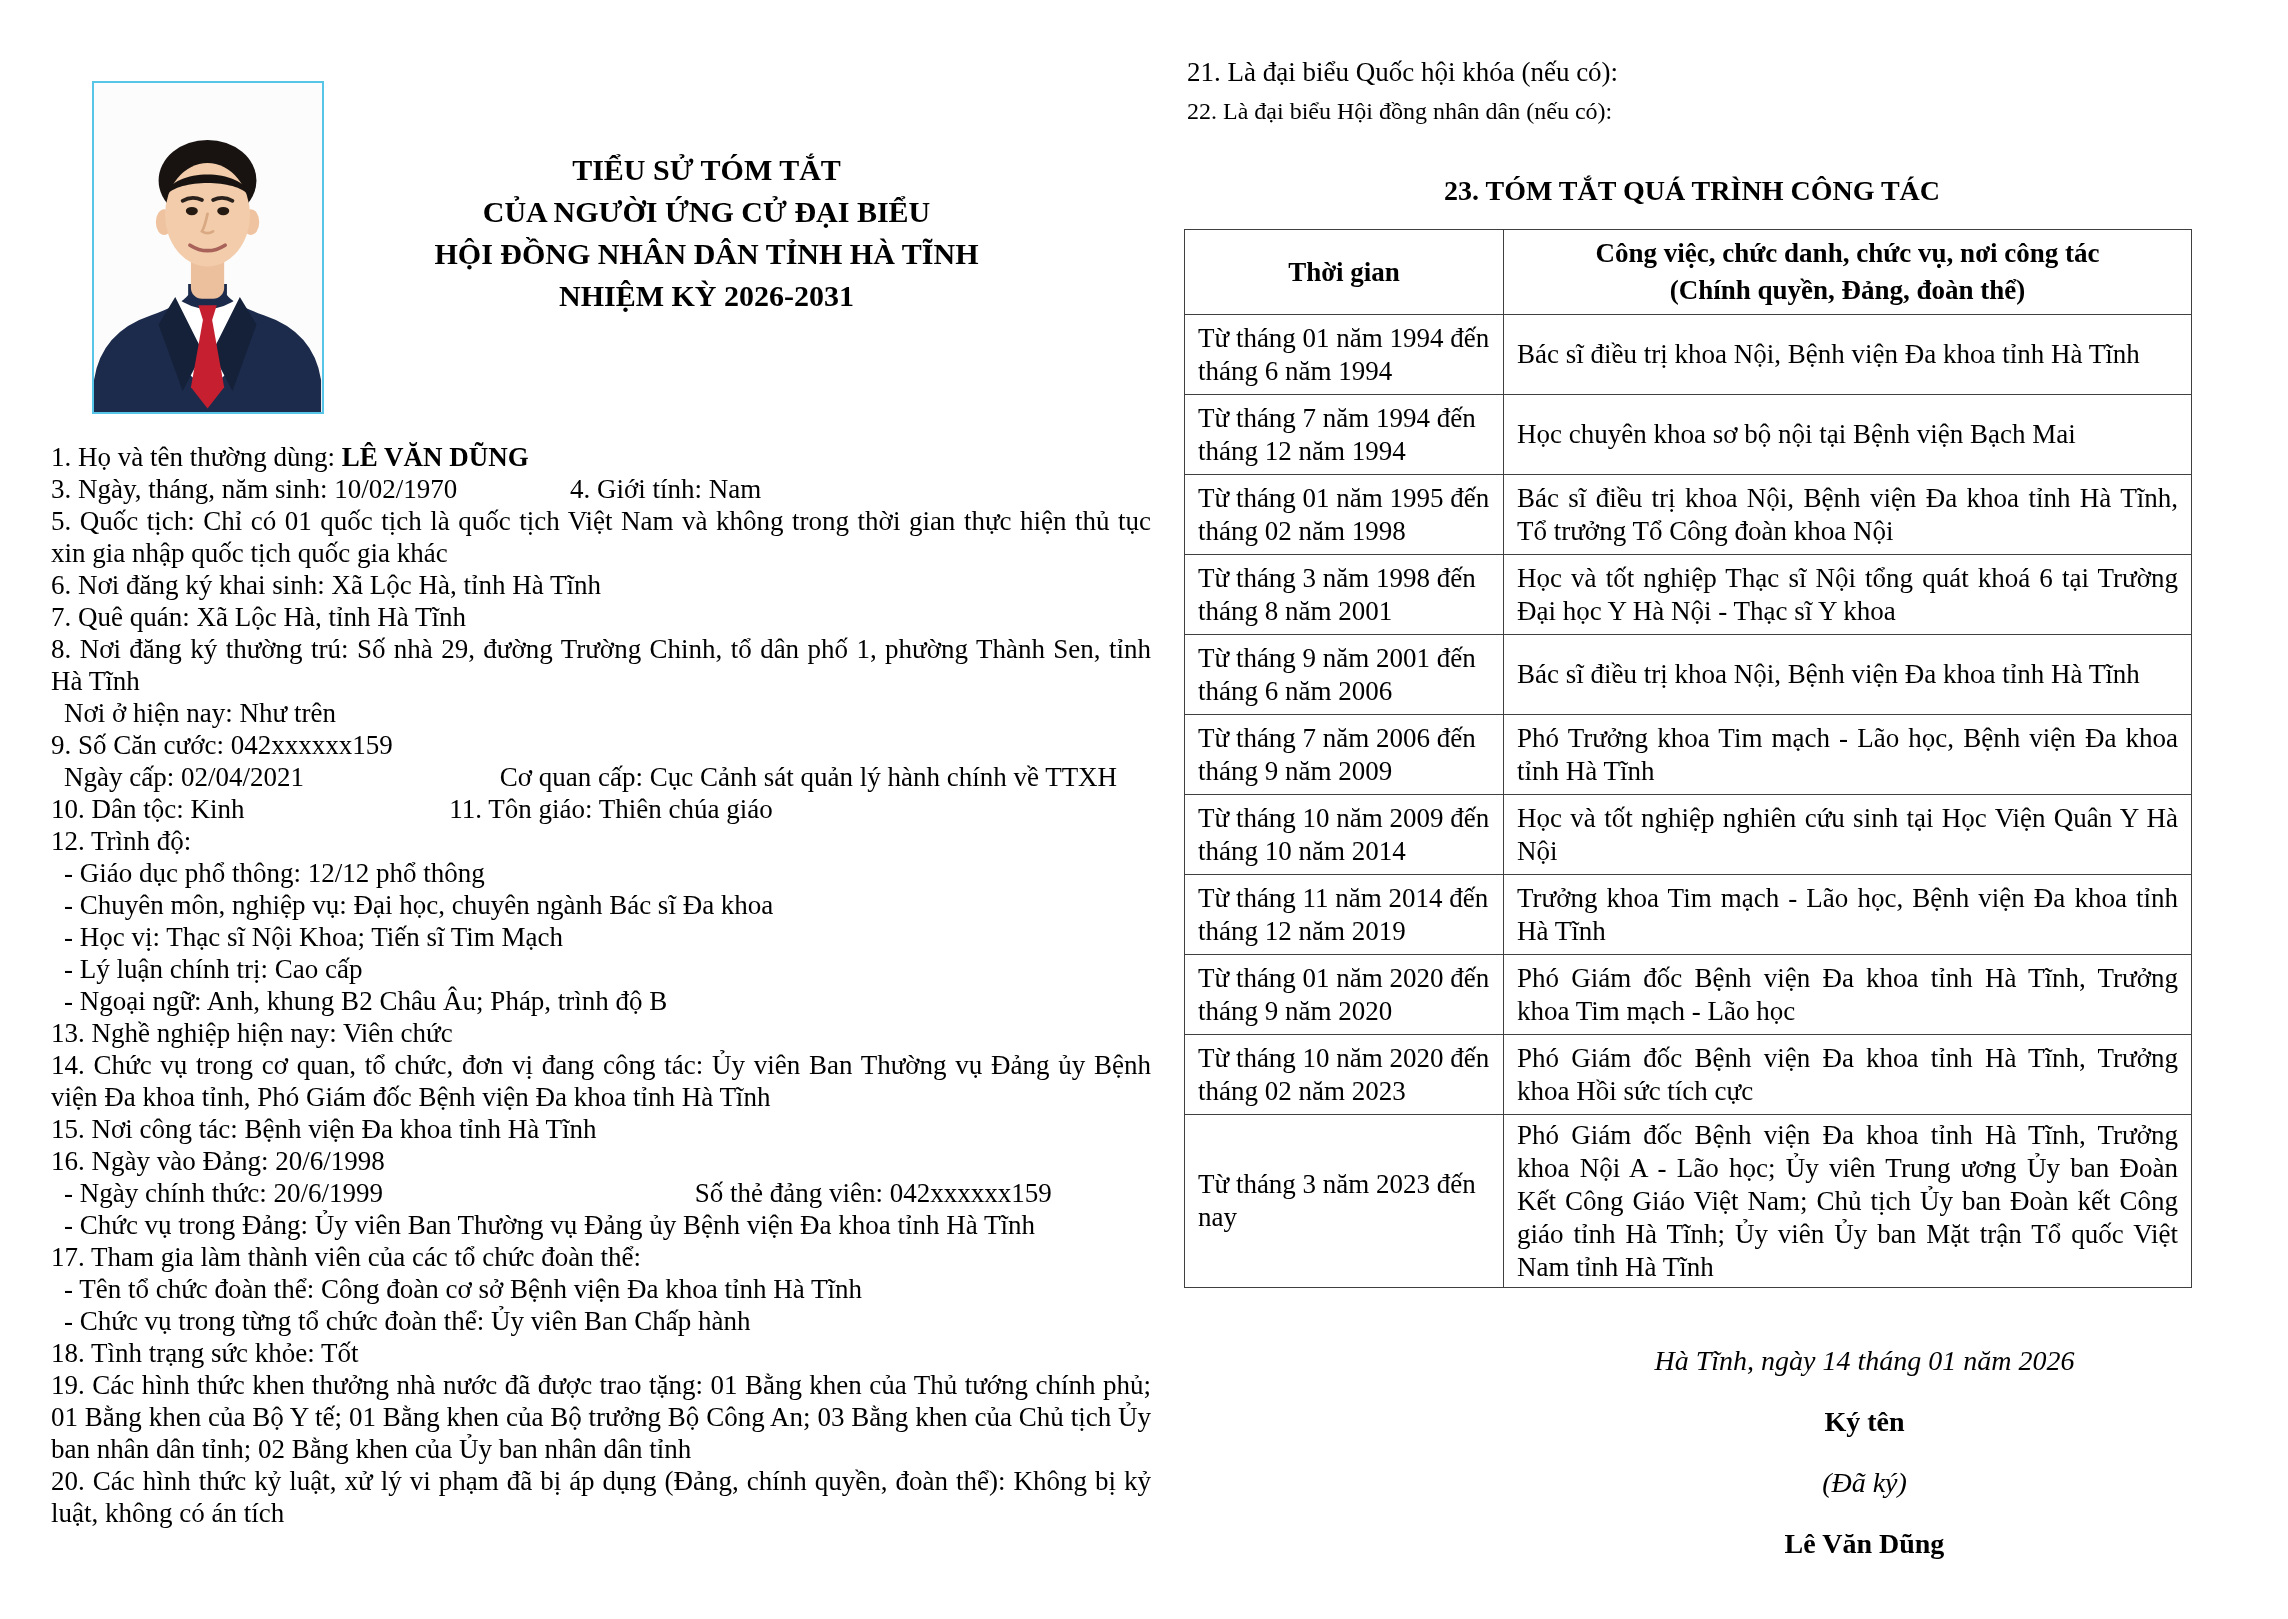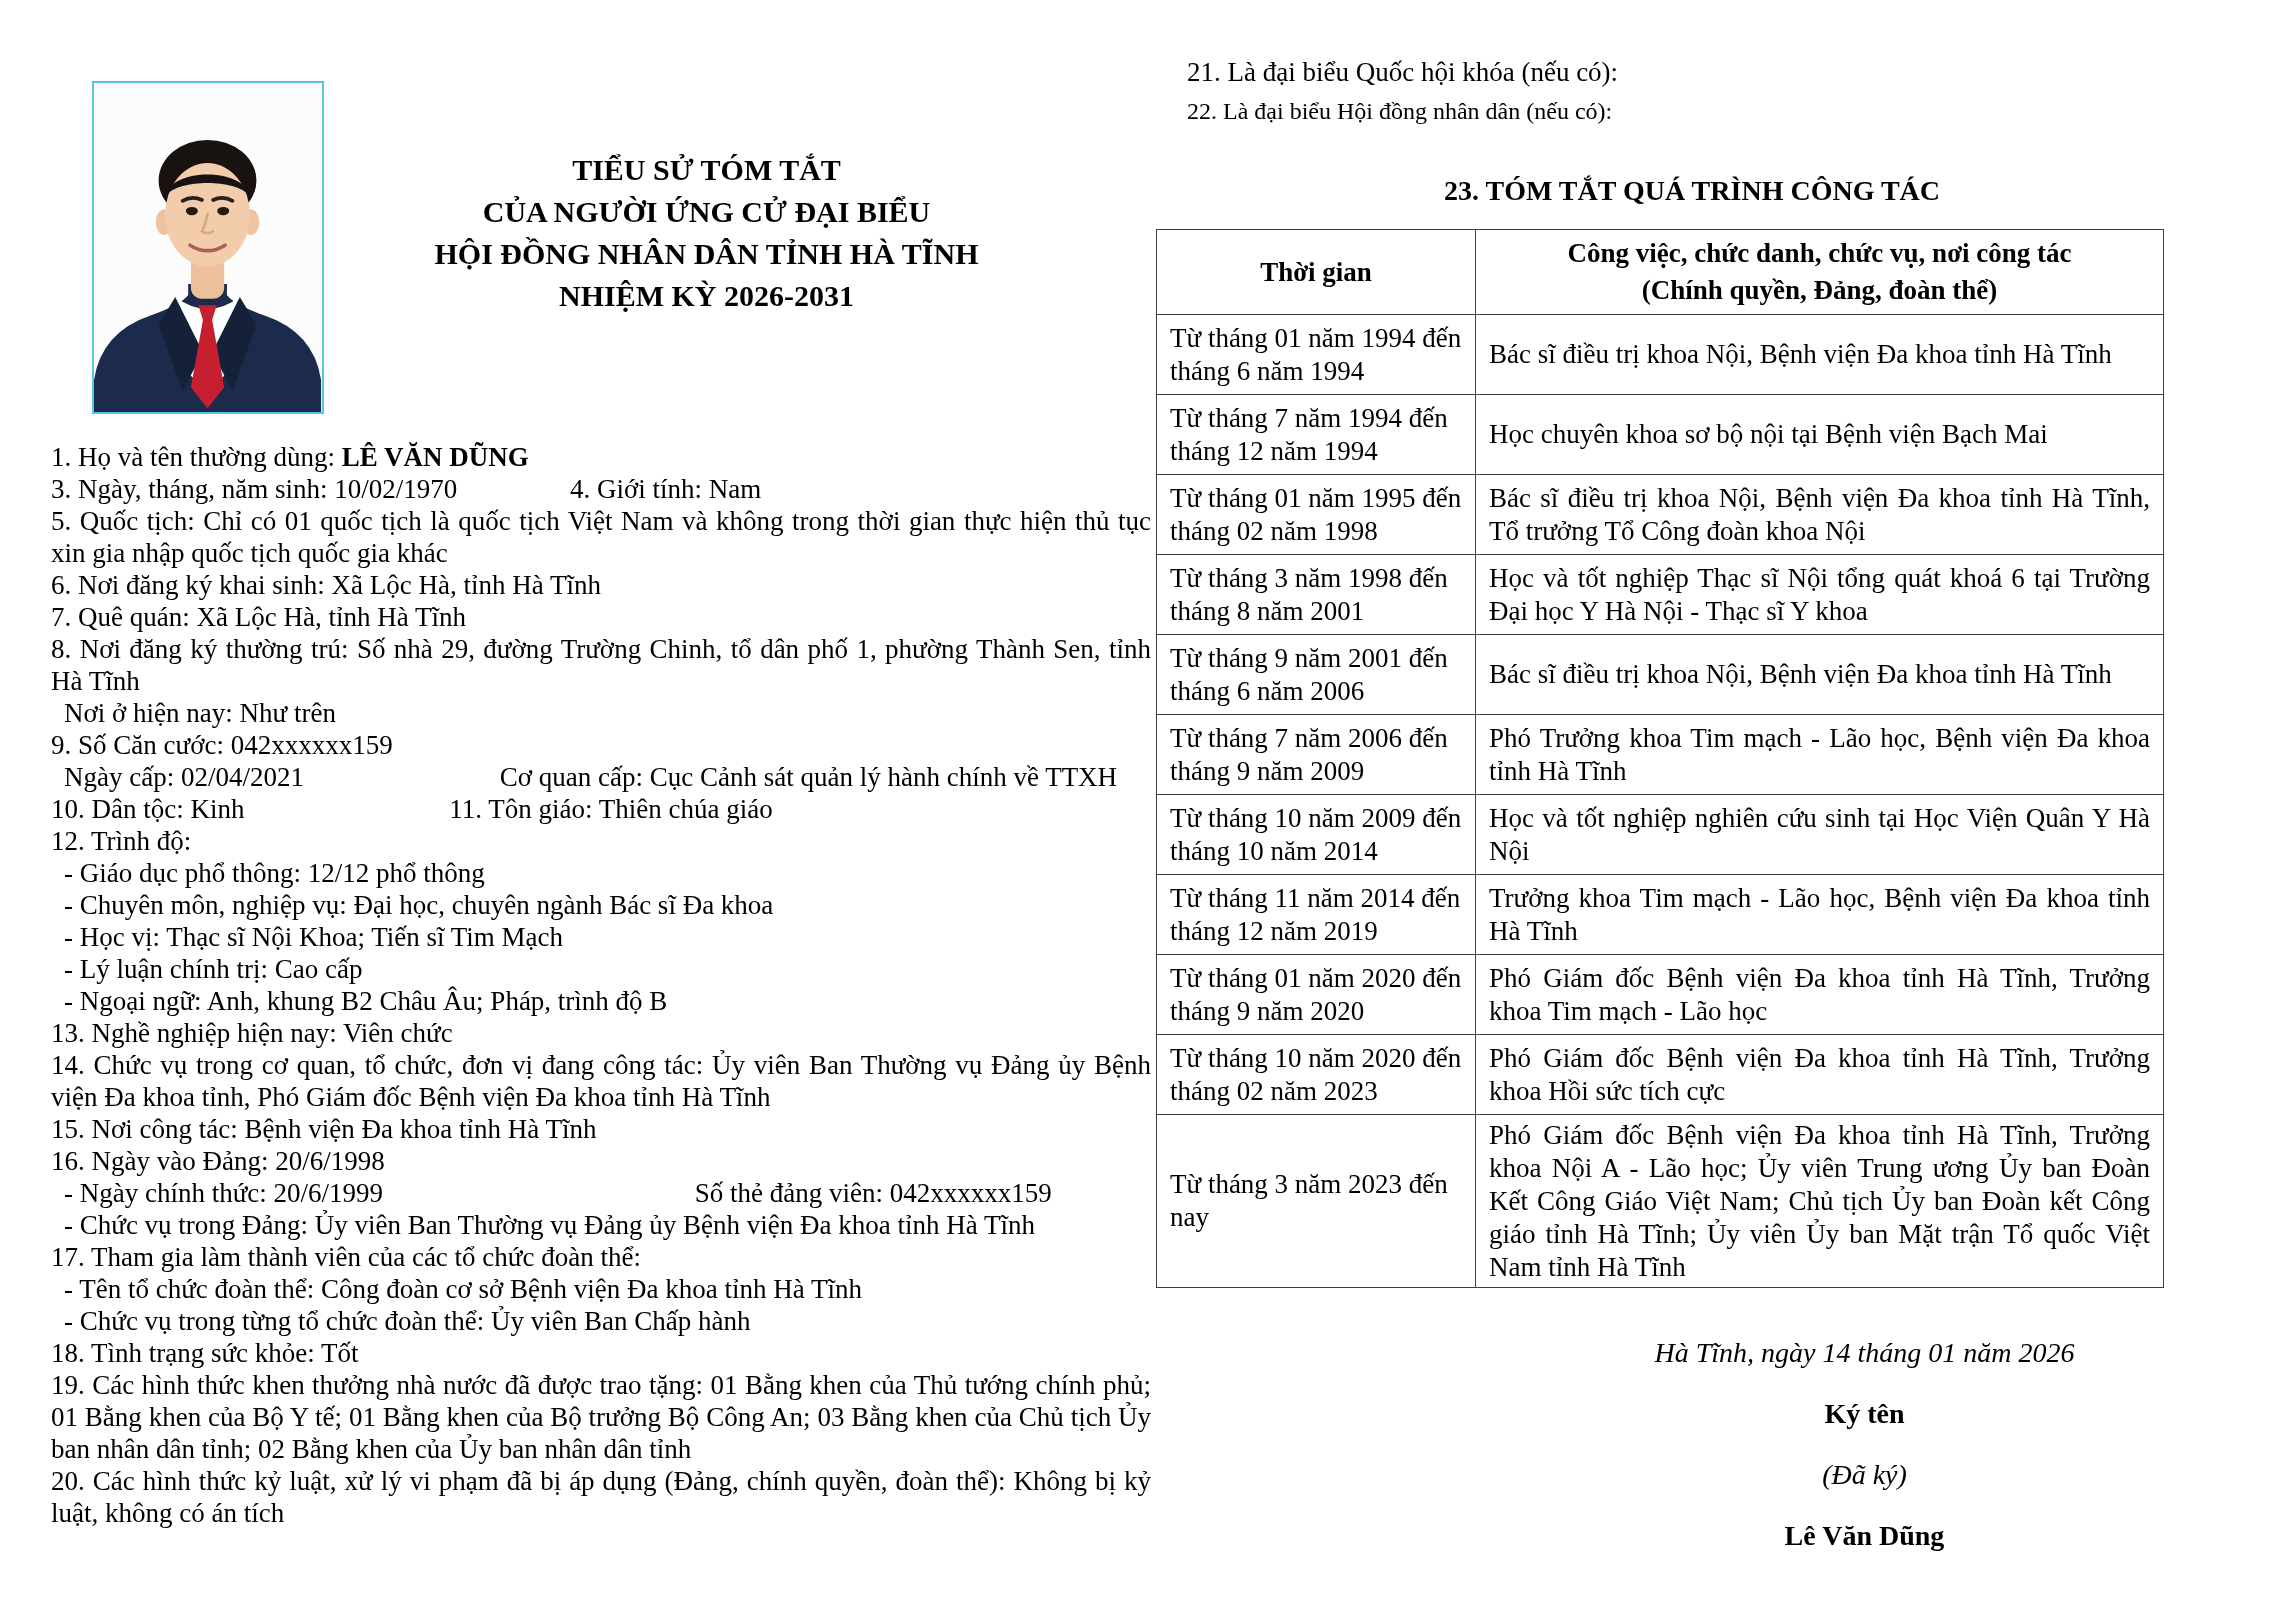--- a/index.html
+++ b/index.html
@@ -22,34 +22,34 @@
   .gap{display:inline-block;height:0.9px;}
   .bold{font-weight:bold;}
   .italic{font-style:italic;}
 
   
   .right-item21{position:absolute;left:1187px;top:57px;font-size:27px;}
   .right-item22{position:absolute;left:1187px;top:98px;font-size:24px;}
   .section-heading{position:absolute;left:1188px;top:175px;width:1008px;
                    text-align:center;font-size:28px;font-weight:bold;}
 
-  table.work-table{position:absolute;left:1156px;top:229px;width:1008px;
+  table.work-table{position:absolute;left:1184px;top:229px;width:1008px;
                    border-collapse:collapse;table-layout:fixed;font-size:27px;}
   .work-table th,.work-table td{border:1.8px solid #404040;padding:3.7px 13px;
                    vertical-align:middle;line-height:33px;}
   .work-table thead tr{height:85px;}
   .work-table tbody tr{height:80px;}
   .work-table th{font-weight:bold;text-align:center;line-height:37px;}
   td.time-cell{text-align:left;}
   td.job-cell{text-align:justify;}
 
   
   .signature{position:absolute;left:1449px;top:1336px;width:831px;
              text-align:center;font-size:28px;}
-  .sig-line{margin:0 0 28px 0;line-height:33px;}
+  .sig-line{margin:8px 0 28px 0;line-height:33px;}
 </style>
 </head>
 <body>
 
 <div class="page">
 
   <div class="photo" style="border-color: rgb(86, 197, 232);">
     <svg viewBox="0 0 247 357" xmlns="http://www.w3.org/2000/svg" preserveAspectRatio="xMidYMid slice">
       <rect width="247" height="357" fill="#fcfcfd"></rect>
 

